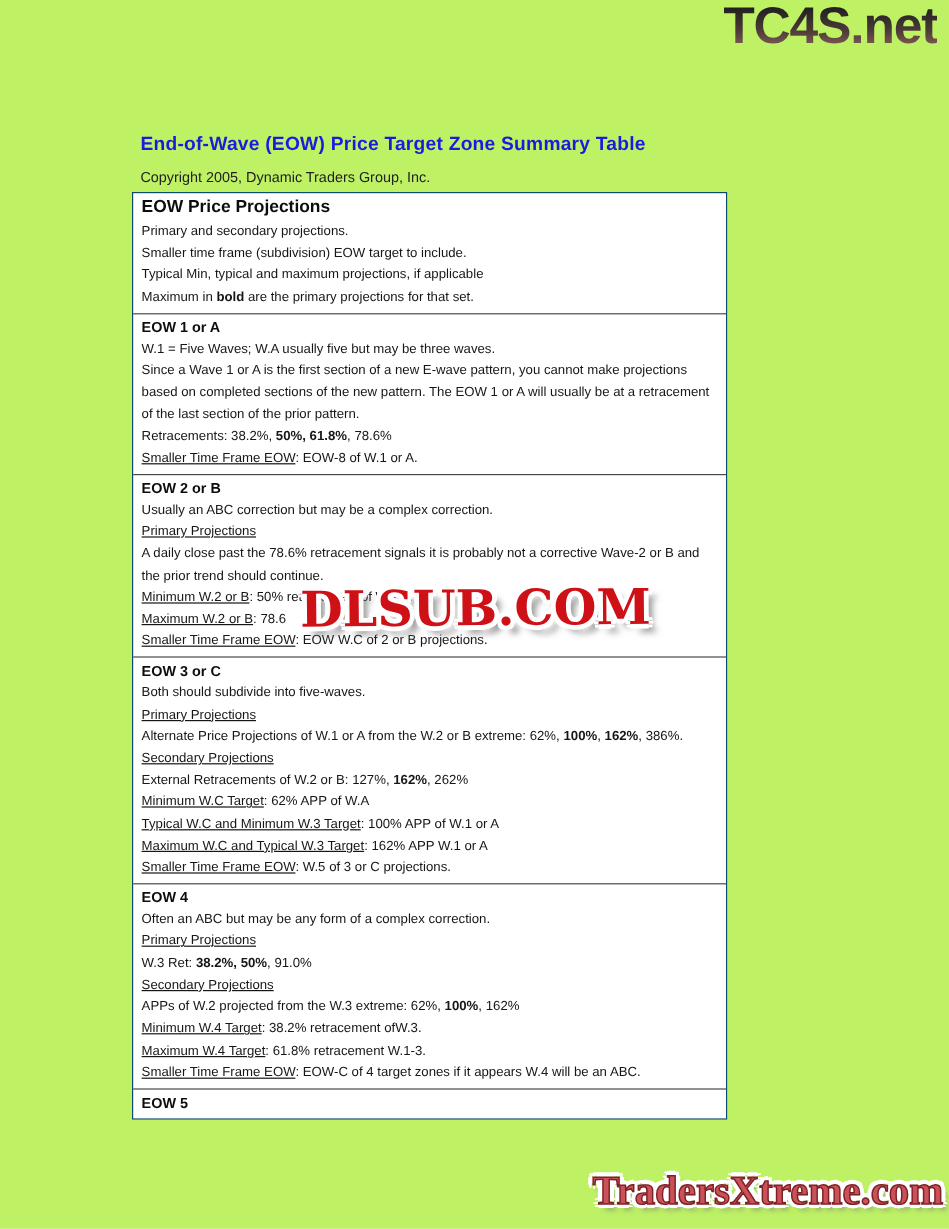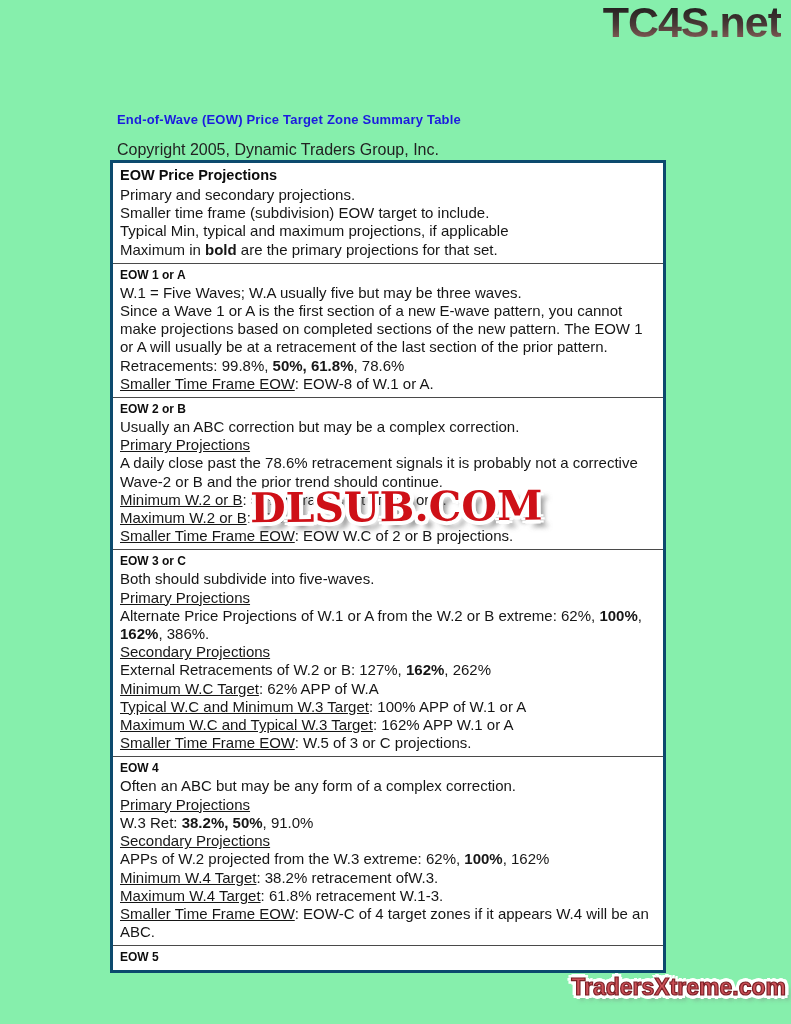--- a/index.html
+++ b/index.html
@@ -1,70 +1,70 @@
 <!DOCTYPE html>
 <html><head>
 <meta charset="utf-8">
 <style>
   * { margin:0; padding:0; box-sizing:border-box; }
   html,body { background:#ffffff; }
   body {
     width:791px; height:1024px; position:relative; overflow:hidden;
     font-family:"Liberation Sans", sans-serif; color:#111;
   }
-  .page { position:absolute; inset:0; background:#86efac; }
+  .page { position:absolute; inset:0; background:#bef264; }
 
   
   .tc4s-logo {
     position:absolute; top:-2px; right:10px;
     font-family:"Liberation Sans", sans-serif;
     font-size:43px; font-weight:bold; letter-spacing:-1px;
     background:linear-gradient(180deg,#1d1d1d 12%, #4a3a37 55%, #8a615a 88%);
     -webkit-background-clip:text; background-clip:text; color:transparent;
   }
 
   .doc-title {
     position:absolute; left:117px; top:112px;
-    font-size:13px; font-weight:bold; color:#1b1bdf; letter-spacing:0.2px;
+    font-size:16px; font-weight:bold; color:#1b1bdf; letter-spacing:0.2px;
   }
   .copyright {
     position:absolute; left:117px; top:141px;
-    font-size:16px; color:#222;
+    font-size:12px; color:#222;
   }
 
   
   .eow-table {
-    position:absolute; left:110px; top:160px; width:556px;
-    border:3px solid #0c4a6e; background:#fff;
+    position:absolute; left:110px; top:160px; width:496px;
+    border:1px solid #0c4a6e; background:#fff;
   }
   .section { padding:2px 8px 4px 7px; }
   .section + .section { border-top:1px solid #4a4a4a; }
   .sec-header { font-weight:bold; font-size:12px; line-height:18px; color:#0d0d0d; }
   .sec-header.large { font-size:14.5px; line-height:21px; }
-  .line { font-size:15px; line-height:18.2px; color:#161616; }
+  .line { font-size:11px; line-height:18.2px; color:#161616; }
   .line .b { font-weight:bold; }
   .line .u { text-decoration:underline; }
 
   
   .dlsub-watermark {
     position:absolute; left:250px; top:483px;
     font-family:"DejaVu Serif", serif; font-weight:bold;
     font-size:41px; letter-spacing:0px; color:#ce1017;
     transform:rotate(-0.5deg);
     text-shadow:
       -3px -3px 0 #fff, 3px -3px 0 #fff, -3px 3px 0 #fff, 3px 3px 0 #fff,
       -4px 0 0 #fff, 4px 0 0 #fff, 0 -4px 0 #fff, 0 4px 0 #fff,
       7px 7px 5px rgba(110,110,110,0.7);
   }
 
   
   .tradersxtreme-logo {
     position:absolute; top:974px; right:5px;
-    font-family:Liberation Sans, sans-serif;
-    font-size:23px; font-weight:bold; letter-spacing:0px;
+    font-family:Liberation Serif, serif;
+    font-size:34px; font-weight:bold; letter-spacing:0px;
     color:#cb5158; -webkit-text-stroke:1.2px #7d2026;
     text-shadow:
       -3px -3px 0 #fff, 3px -3px 0 #fff, -3px 3px 0 #fff, 3px 3px 0 #fff,
       -4px 0 0 #fff, 4px 0 0 #fff, 0 -4px 0 #fff, 0 4px 0 #fff,
       4px 5px 4px rgba(120,120,120,0.65);
   }
 </style>
 </head>
 <body>
 
@@ -81,21 +81,21 @@
         <div class="sec-header large">EOW Price Projections</div>
         <div class="line"><span>Primary and secondary projections.</span></div>
         <div class="line"><span>Smaller time frame (subdivision) EOW target to include.</span></div>
         <div class="line"><span>Typical Min, typical and maximum projections, if applicable</span></div>
         <div class="line"><span>Maximum in </span><span class="b">bold</span><span> are the primary projections for that set.</span></div>
       </div>
       <div class="section">
         <div class="sec-header">EOW 1 or A</div>
         <div class="line"><span>W.1 = Five Waves; W.A usually five but may be three waves.</span></div>
         <div class="line"><span>Since a Wave 1 or A is the first section of a new E-wave pattern, you cannot make projections based on completed sections of the new pattern. The EOW 1 or A will usually be at a retracement of the last section of the prior pattern.</span></div>
-        <div class="line"><span>Retracements: 99.8%, </span><span class="b">50%, 61.8%</span><span>, 78.6%</span></div>
+        <div class="line"><span>Retracements: 38.2%, </span><span class="b">50%, 61.8%</span><span>, 78.6%</span></div>
         <div class="line"><span class="u">Smaller Time Frame EOW</span><span>: EOW-8 of W.1 or A.</span></div>
       </div>
       <div class="section">
         <div class="sec-header">EOW 2 or B</div>
         <div class="line"><span>Usually an ABC correction but may be a complex correction.</span></div>
         <div class="line"><span class="u">Primary Projections</span></div>
         <div class="line"><span>A daily close past the 78.6% retracement signals it is probably not a corrective Wave-2 or B and the prior trend should continue.</span></div>
         <div class="line"><span class="u">Minimum W.2 or B</span><span>: 50% retracement of W.1 or A.</span></div>
         <div class="line"><span class="u">Maximum W.2 or B</span><span>: 78.6</span></div>
         <div class="line"><span class="u">Smaller Time Frame EOW</span><span>: EOW W.C of 2 or B projections.</span></div>

